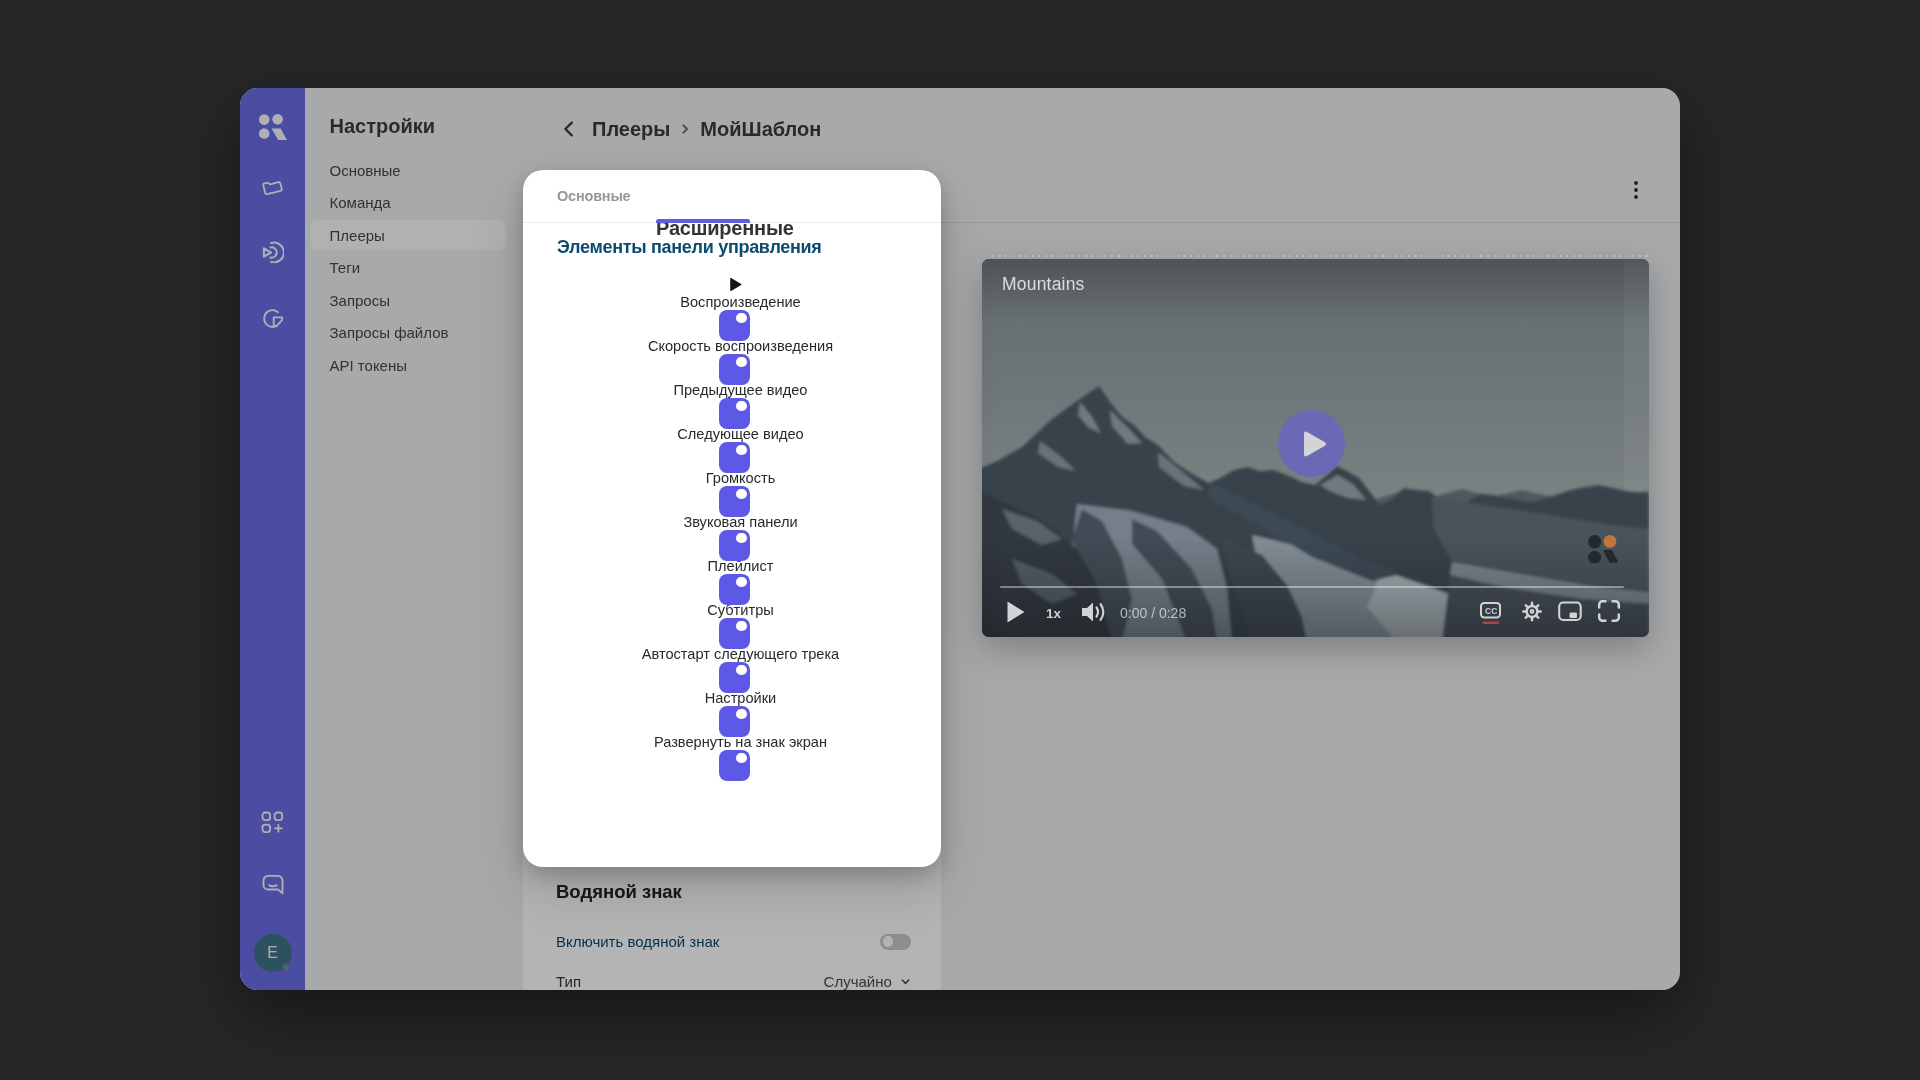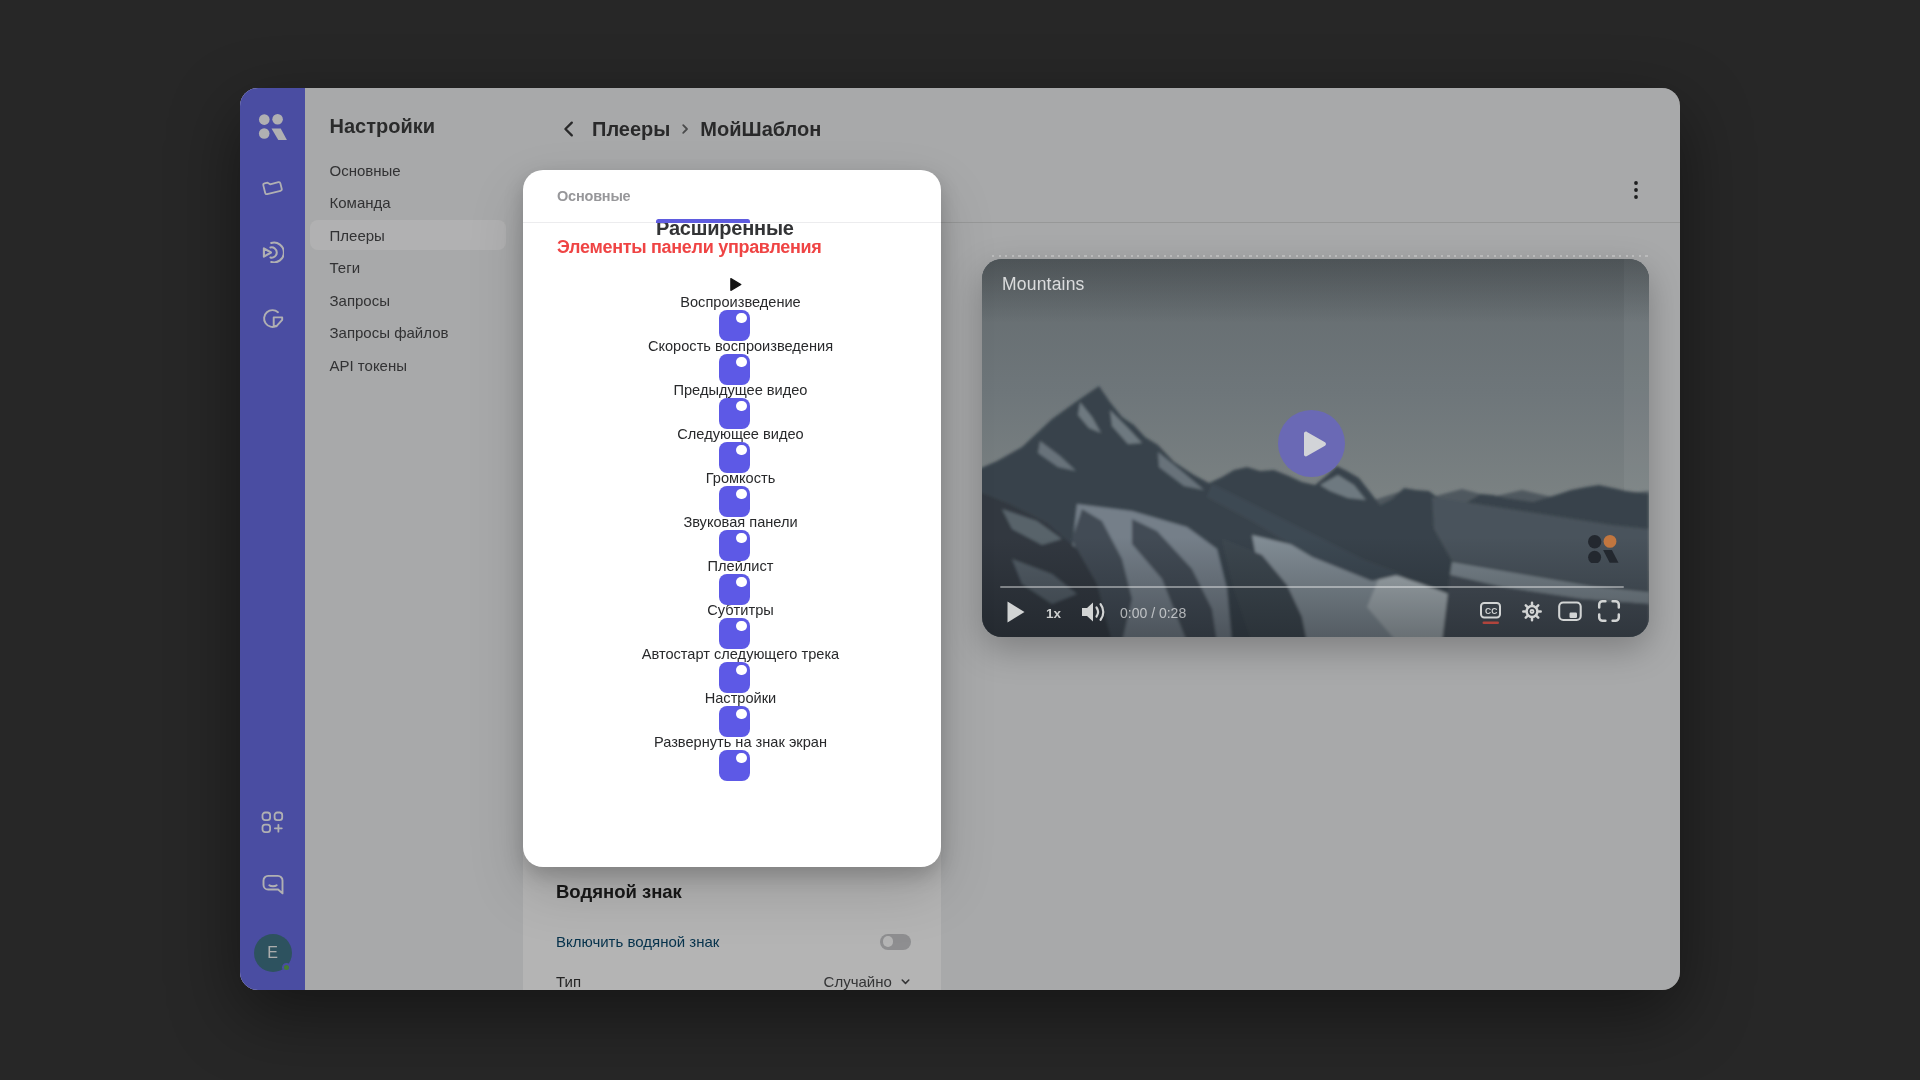--- a/index.html
+++ b/index.html
@@ -25,37 +25,37 @@
   .dots { position:absolute; left:1389px; top:88px; width:14px; height:28px; z-index:1; }
   
   .wpanel { position:absolute; left:283px; top:135px; width:418px; height:767px; background:#ffffff; z-index:1; }
   .wm-h { position:absolute; left:33px; top:658px; font-size:18.5px; font-weight:700; color:#222; }
   .wm-row1 { position:absolute; left:33px; top:710px; width:355px; display:flex; align-items:center; justify-content:space-between; font-size:15px; color:#0c4a6e; }
   .wm-row2 { position:absolute; left:33px; top:750px; width:355px; display:flex; align-items:center; justify-content:space-between; font-size:15px; color:#333; }
   .sw-off { width:31px; height:16px; border-radius:8px; background:#c9cacc; position:relative; }
   .sw-off::after { content:""; position:absolute; left:2.6px; top:2.75px; width:10.5px; height:10.5px; border-radius:50%; background:#fff; }
   
   .player { position:absolute; left:742px; top:171px; width:667px; height:378px;
-    border-radius:20px; overflow:hidden; background:#454f57; z-index:45; box-shadow:0 12px 34px rgba(0,0,0,0.25); }
+    border-radius:7px; overflow:hidden; background:#454f57; z-index:45; box-shadow:0 12px 34px rgba(0,0,0,0.25); }
   .pl-title { position:absolute; left:20px; top:15px; font-size:17.5px; color:rgba(255,255,255,0.78); letter-spacing:0.2px; }
   .pl-play { position:absolute; left:296px; top:151px; width:67px; height:67px; border-radius:50%; background:#6a69b5; }
   .pl-play svg { position:absolute; left:24px; top:20px; }
   .pl-bar { position:absolute; left:17.5px; top:327px; width:624.5px; height:2px; border-radius:1px; background:rgba(255,255,255,0.40); }
   .pl-ctl { position:absolute; left:0; top:332px; width:100%; height:42px; color:#eceeee; }
   
   .overlay { position:absolute; inset:0; z-index:40;
     background:rgba(0,0,0,0.295); }
   
   .modal { position:absolute; left:523px; top:170px; width:418px; height:697px;
     background:#fff; border-radius:20px; z-index:60; box-shadow:0 8px 20px rgba(0,0,0,0.19), 0 24px 56px rgba(0,0,0,0.15); }
   .tabs { position:relative; height:53px; border-bottom:1px solid #ececee; }
   .tab1 { position:absolute; left:34px; top:18px; font-size:14.5px; font-weight:700; color:#97979a; letter-spacing:-0.2px; }
   .tab2 { position:absolute; left:133px; top:18px; font-size:20px; font-weight:700; color:#333436; letter-spacing:-0.2px;margin-top:29px; }
   .tab-ind { position:absolute; left:133px; top:48.5px; width:94px; height:4.5px; border-radius:2.5px 2.5px 0 0; background:#5f5cdf; }
-  .m-h { position:absolute; left:34px; top:67px; font-size:18px; font-weight:700; color:#ef4444; letter-spacing:-0.3px;text-align:center; }
+  .m-h { position:absolute; left:34px; top:67px; font-size:18px; font-weight:700; color:#0c4a6e; letter-spacing:-0.3px;text-align:center; }
   .rows { position:absolute; left:0; top:105px; width:100%; }
   .row { height:44px; display:flex; align-items:center; padding:0 30px 0 34px;flex-direction:column; }
   .ric { width:19px; height:19px; flex:0 0 19px; display:flex; align-items:center; justify-content:center; }
   .rlb { margin-left:13px; font-size:14.6px; color:#28292b; flex:1; }
   .sw { width:31px; height:16px; border-radius:8px; background:#5d59e6; position:relative; flex:0 0 31px; }
   .sw::after { content:""; position:absolute; right:2.6px; top:2.75px; width:10.5px; height:10.5px; border-radius:50%; background:#fff; }
   .onex { font-weight:700; font-size:15px; color:#151515; letter-spacing:-0.5px; }
 </style>
 </head>
 <body>

